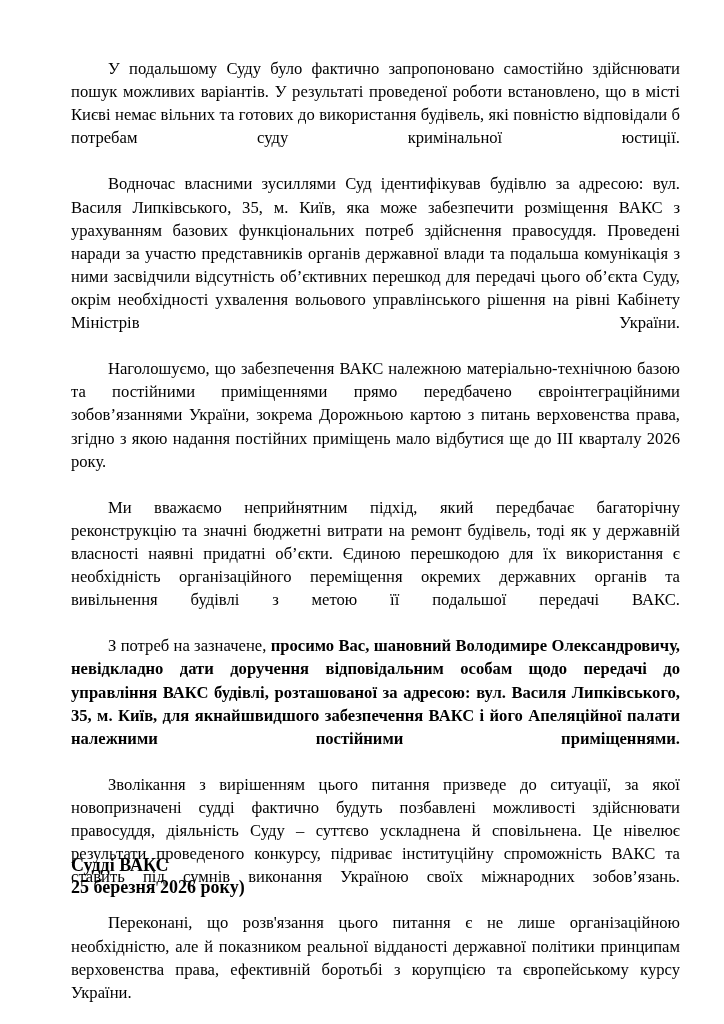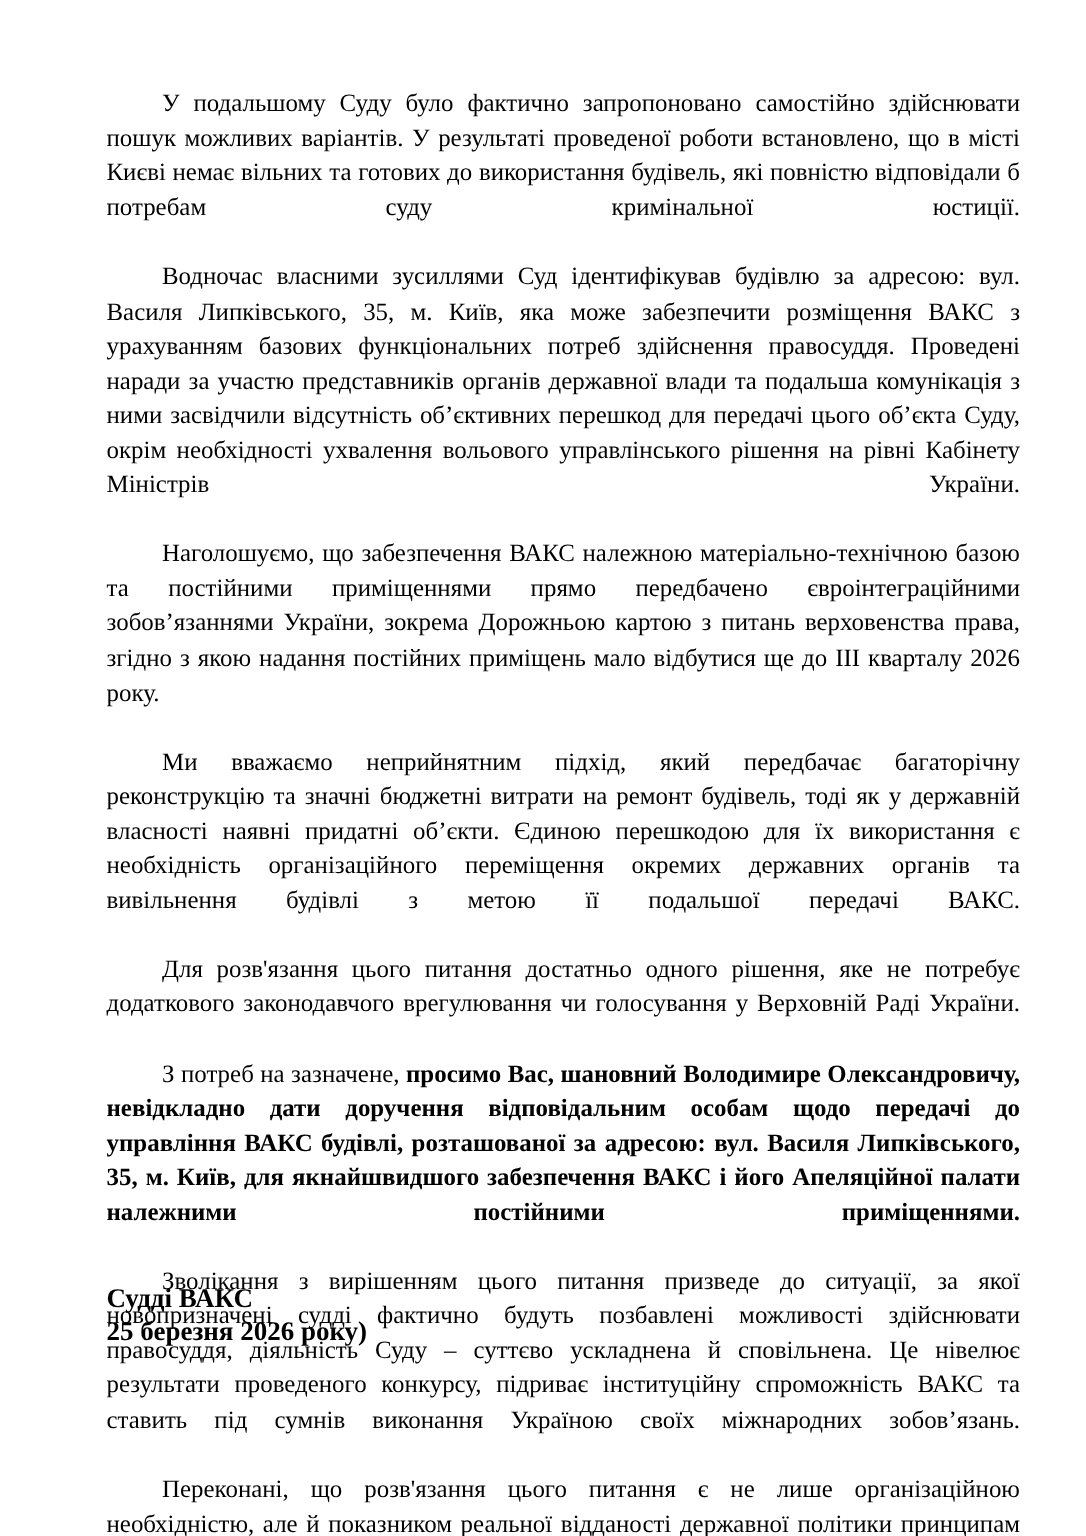--- a/index.html
+++ b/index.html
@@ -88,21 +88,20 @@
   <div id="doc-body">
 
     <p class="para">У подальшому Суду було фактично запропоновано самостійно здійснювати пошук можливих варіантів. У результаті проведеної роботи встановлено, що в місті Києві немає вільних та готових до використання будівель, які повністю відповідали б потребам суду кримінальної юстиції.</p>
 
     <p class="para">Водночас власними зусиллями Суд ідентифікував будівлю за адресою: вул. Василя Липківського, 35, м. Київ, яка може забезпечити розміщення ВАКС з урахуванням базових функціональних потреб здійснення правосуддя. Проведені наради за участю представників органів державної влади та подальша комунікація з ними засвідчили відсутність об’єктивних перешкод для передачі цього об’єкта Суду, окрім необхідності ухвалення вольового управлінського рішення на рівні Кабінету Міністрів України.</p>
 
     <p class="para">Наголошуємо, що забезпечення ВАКС належною матеріально-технічною базою та постійними приміщеннями прямо передбачено євроінтеграційними зобов’язаннями України, зокрема Дорожньою картою з питань верховенства права, згідно з якою надання постійних приміщень мало відбутися ще до III кварталу 2026 року.</p>
 
     <p class="para">Ми вважаємо неприйнятним підхід, який передбачає багаторічну реконструкцію та значні бюджетні витрати на ремонт будівель, тоді як у державній власності наявні придатні об’єкти. Єдиною перешкодою для їх використання є необхідність організаційного переміщення окремих державних органів та вивільнення будівлі з метою її подальшої передачі ВАКС.</p>
 
-    <p class="para">Для розв'язання цього питання достатньо одного рішення, яке не потребує додаткового законодавчого врегулювання чи голосування у Верховній Раді України.</p>
 
     <p class="para"><span>З потреб на зазначене, </span><b class="bold-run">просимо Вас, шановний Володимире Олександровичу, невідкладно дати доручення відповідальним особам щодо передачі до управління ВАКС будівлі, розташованої за адресою: вул. Василя Липківського, 35, м. Київ, для якнайшвидшого забезпечення ВАКС і його Апеляційної палати належними постійними приміщеннями.</b></p>
 
     <p class="para">Зволікання з вирішенням цього питання призведе до ситуації, за якої новопризначені судді фактично будуть позбавлені можливості здійснювати правосуддя, діяльність Суду – суттєво ускладнена й сповільнена. Це нівелює результати проведеного конкурсу, підриває інституційну спроможність ВАКС та ставить під сумнів виконання Україною своїх міжнародних зобов’язань.</p>
 
     <p class="para last-para">Переконані, що розв'язання цього питання є не лише організаційною необхідністю, але й показником реальної відданості державної політики принципам верховенства права, ефективній боротьбі з корупцією та європейському курсу України.</p>
 
   </div>
 
   <div id="signature-block">

